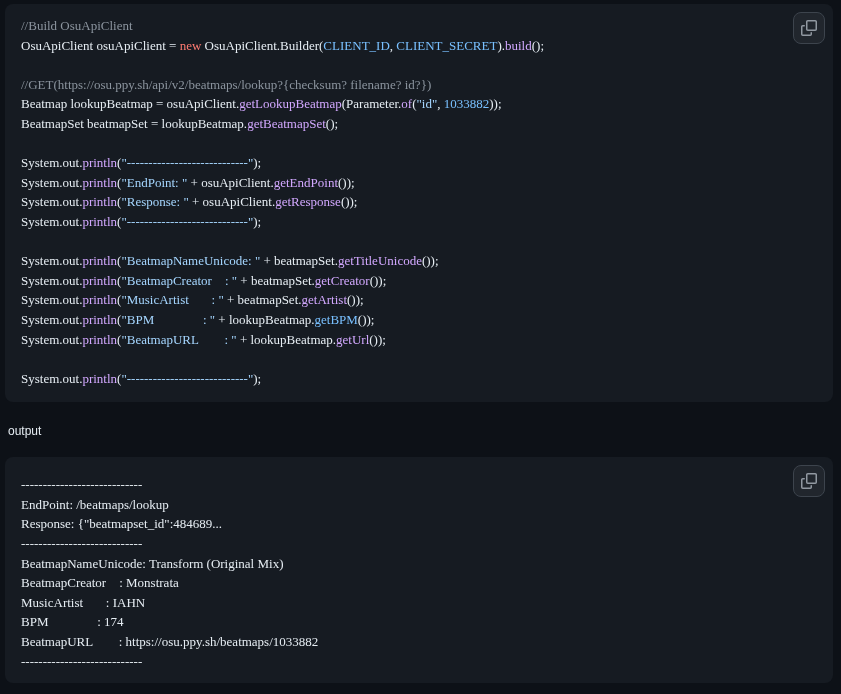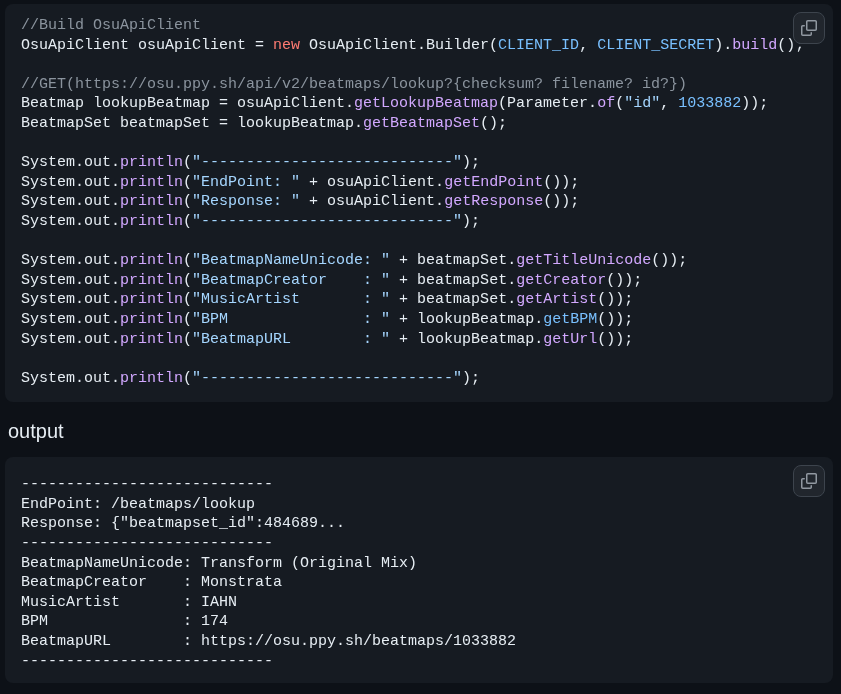--- a/index.html
+++ b/index.html
@@ -18,22 +18,22 @@
     margin: 0 8px 0 5px;
     background: var(--block_bg, #161b22);
     border-radius: 8px;
     overflow: hidden;
   }
   .block-java { margin-top: 4px; }
   .block-output { margin-top: 16px; }
   pre.code {
     margin: 0;
     padding: 12px 16px 14px 16px;
-    font-family: Liberation Mono, monospace;
-    font-size: 15px;
+    font-family: Liberation Serif, serif;
+    font-size: 13px;
     line-height: 19.6px;
     white-space: pre;
     color: var(--plain, #e6edf3);
   }
   .block-output pre.code { padding: 18px 16px 12px 16px; }
   .code-line { min-height: 19.6px; white-space: pre; }
   .tok-plain   { color: var(--plain, #e6edf3); }
   .tok-comment { color: var(--comment, #8b949e); }
   .tok-keyword { color: var(--keyword, #ff7b72); }
   .tok-string  { color: var(--string, #a5d6ff); }
@@ -48,21 +48,21 @@
     border: 1px solid var(--btn_border, #3d444d);
     border-radius: 8px;
     color: var(--icon, #9198a1);
     cursor: pointer;
     padding: 0;
   }
   .copy-btn svg { display: block; }
   .output-label {
     margin: 20px 0 0 8px;
     font-family: "Liberation Sans", "DejaVu Sans", sans-serif;
-    font-size: 20px;
+    font-size: 12px;
     line-height: 19px;
     color: var(--label, #e6edf3);
   }
 </style>
 </head>
 <body>
 
 <div class="page">
 
   <div class="code-block block-java">

